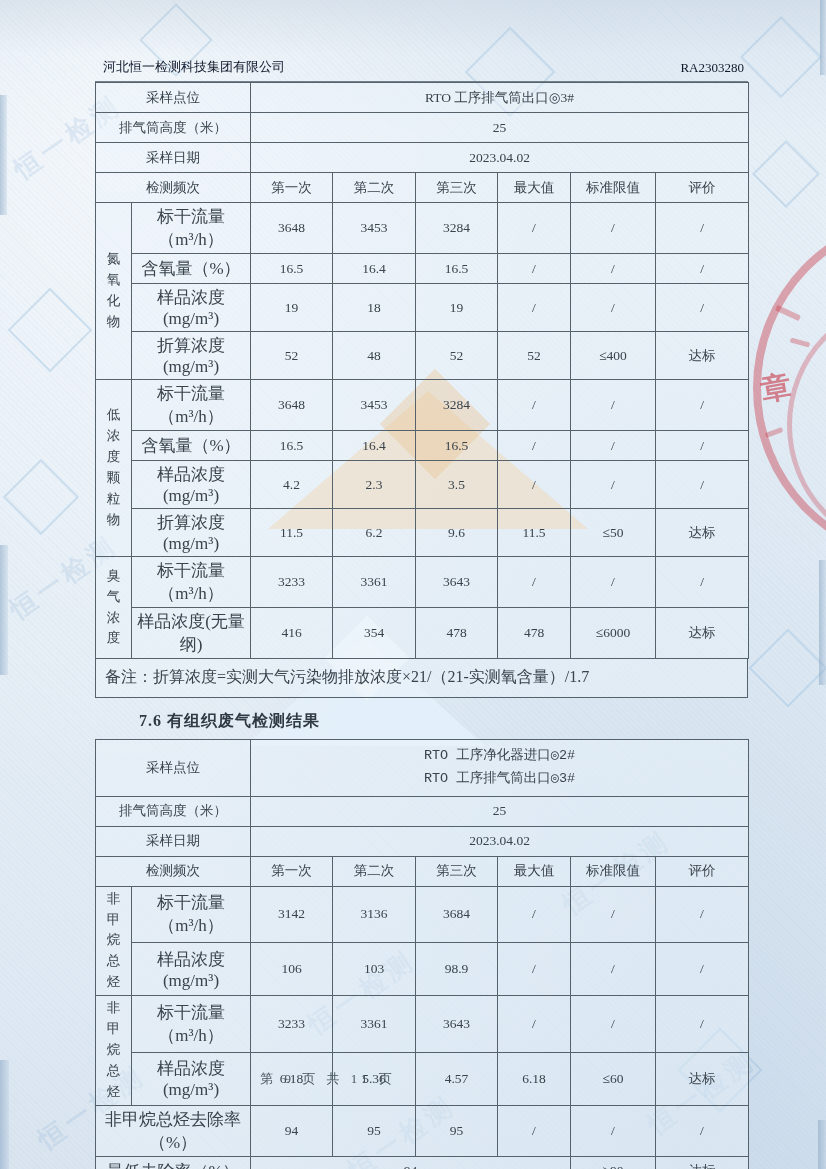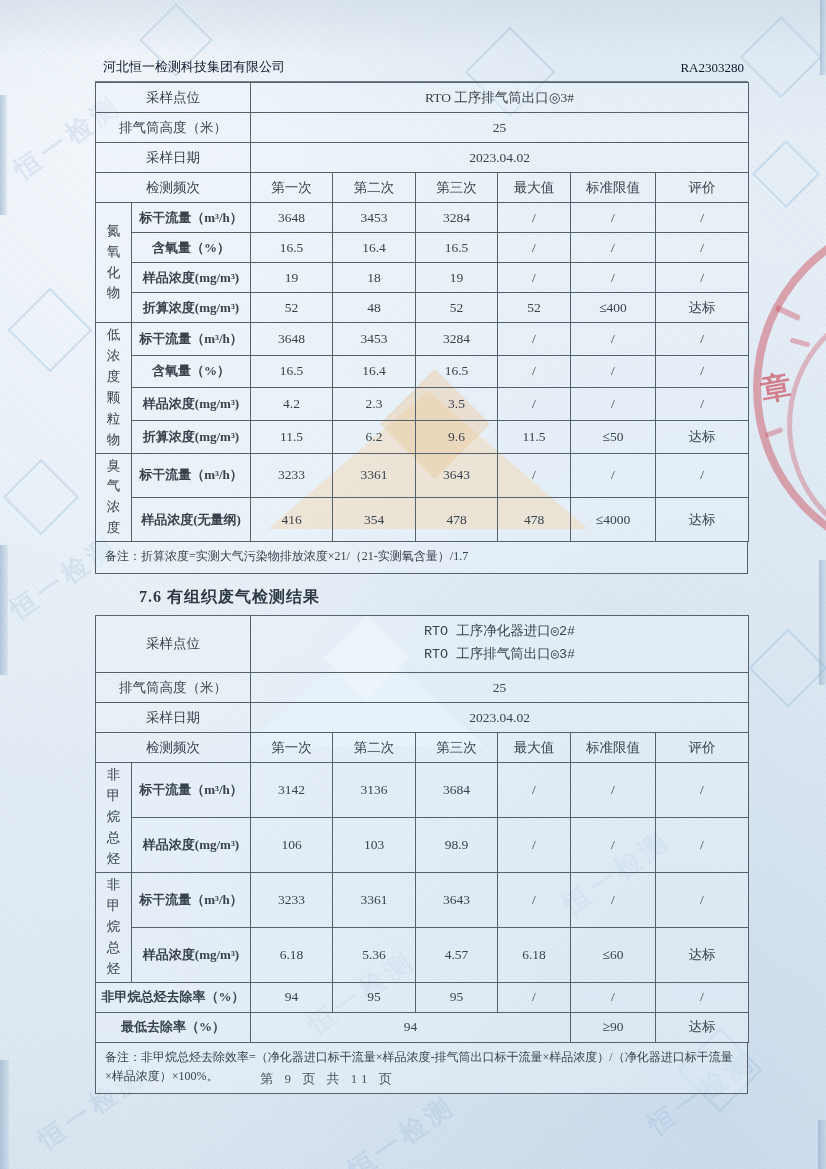--- a/index.html
+++ b/index.html
@@ -26,31 +26,31 @@
   .sec-title{font-size:16px;font-weight:600;color:#2f3a44;margin:15px 0 7px 20px;letter-spacing:1px;}
   .sec-title.second{margin-top:13px;margin-left:44px;}
 
   table.tbl{border-collapse:collapse;width:653px;table-layout:fixed;}
   .tbl td{
     border:1px solid #55616b;text-align:center;vertical-align:middle;
     font-size:13.5px;color:#39434c;background:rgba(235,244,250,0.45);
     padding:2px 3px;overflow:hidden;
   }
   .tbl td.grp{line-height:1.55;padding:2px 5px;}
-  .tbl td.param{font-size:13px;font-weight:bold;}
+  .tbl td.param{font-size:17px;}
   tr.r-info>td{height:25px;}
   tr.r-head>td{height:25px;}
   tr.r-data>td{height:25px;}
   tr.r-point>td{height:52px;}
   tr.r-data2>td{height:33px;text-align:center;}
   .pt-line{line-height:1.7;font-family:Liberation Mono, monospace;}
 
   .remark{
     border:1px solid #55616b;border-top:none;width:653px;box-sizing:border-box;
-    padding:5px 10px 7px 9px;font-size:12px;line-height:1.6;text-align:left;
+    padding:5px 10px 7px 9px;font-size:16px;line-height:1.6;text-align:left;
     background:rgba(235,244,250,0.45);color:#39434c;
   }
   .remark p{margin:0;}
 
   .footer{position:absolute;left:0;top:1070px;width:656px;text-align:center;
     font-size:13px;color:#4a565f;letter-spacing:4px;}
 
   
   .decor{position:absolute;pointer-events:none;}
   .tri{width:0;height:0;position:absolute;}
@@ -256,21 +256,21 @@
       <td>/</td>
       <td>/</td>
       <td>/</td>
     </tr>
     <tr class="r-data">
       <td class="param">样品浓度(无量纲)</td>
       <td>416</td>
       <td>354</td>
       <td>478</td>
       <td>478</td>
-      <td>≤4000</td>
+      <td>≤6000</td>
       <td>达标</td>
     </tr>
   </tbody>
     </table>
 
   <div class="remark">
     <p>备注：折算浓度=实测大气污染物排放浓度×21/（21-实测氧含量）/1.7</p>
   </div>
 
   <div class="sec-title second">7.6 有组织废气检测结果</div>

